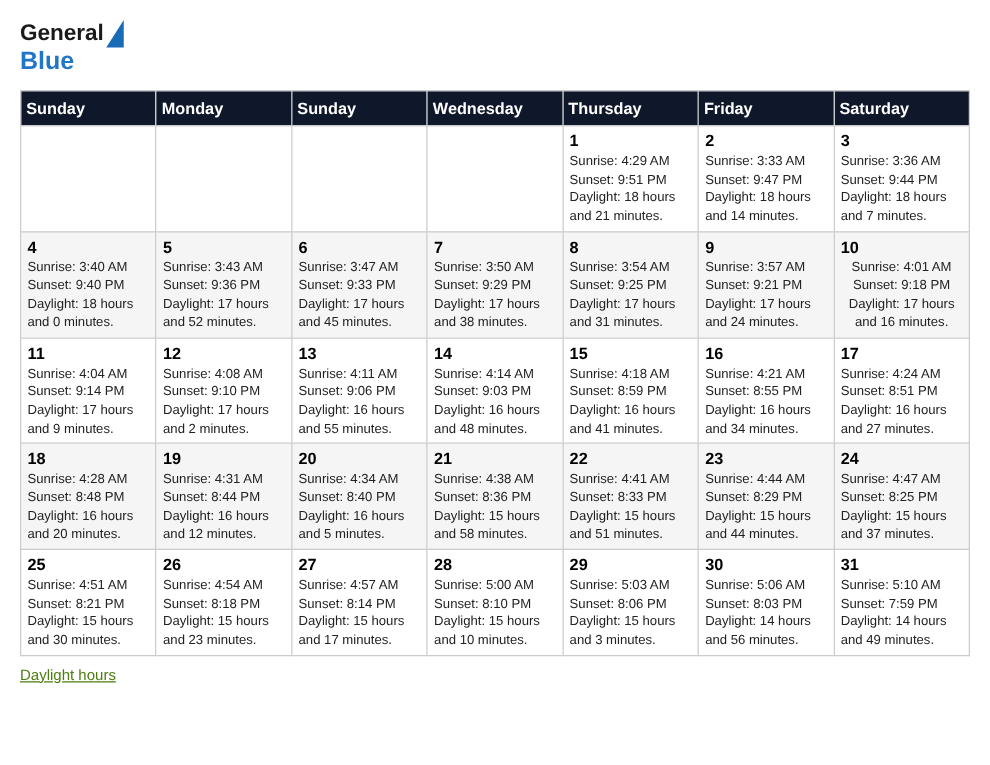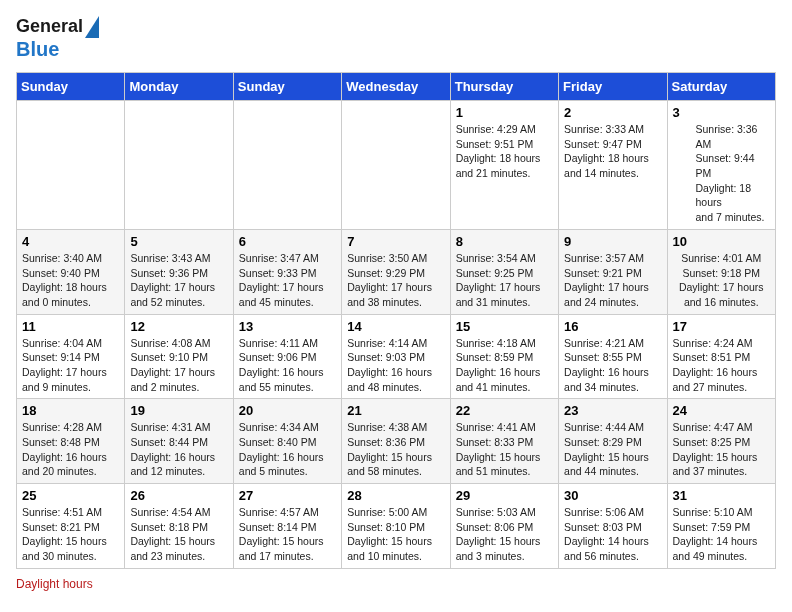--- a/index.html
+++ b/index.html
@@ -39,21 +39,21 @@
     .logo-line1 { display: flex; align-items: center; }
     .title-block { text-align: right; }
     .title-block h1 { font-size: 38px; font-weight: bold; color: #1a1a1a; }
     .title-block h2 { font-size: 18px; font-weight: normal; color: #1a1a1a; }
     .calendar {
       width: 100%;
       border-collapse: collapse;
       font-size: 11px;
     }
     .calendar thead tr th {
-      background: #1d4ed8;
+      background: #0f172a;
       color: #fff;
       padding: 6px 4px;
       text-align: left;
       font-size: 13px;
       font-weight: bold;
       border: 1px solid #ccc;
     }
     .calendar tbody tr td {
       border: 1px solid #ccc;
       vertical-align: top;
@@ -73,22 +73,23 @@
     }
     .day-info {
       font-size: 10.5px;
       color: #222;
       line-height: 1.4;
     }
     .empty-cell { background: #fff !important; }
     .footer {
       margin-top: 8px;
       font-size: 12px;
-      color: #b91c1c;
+      color: #4d7c0f;
       text-align: left;
+      text-decoration: underline;
     }
   </style>
 </head>
 <body>
 
 <div class="header">
   <div class="logo">
     <div class="logo-line1">
       <span class="logo-text">
         <span style="color:#1a1a1a;">General</span><span class="logo-triangle"></span>
@@ -127,21 +128,21 @@
         </td>
         <td>
           <span class="day-num">2</span>
           <div class="day-info" style="white-space: pre-line;">Sunrise: 3:33 AM
 Sunset: 9:47 PM
 Daylight: 18 hours
 and 14 minutes.</div>
         </td>
         <td>
           <span class="day-num">3</span>
-          <div class="day-info" style="white-space: pre-line; margin-left: 23px;">Sunrise: 3:36 AM
+          <div class="day-info" style="white-space: pre-line;">Sunrise: 3:36 AM
 Sunset: 9:44 PM
 Daylight: 18 hours
 and 7 minutes.</div>
         </td>
       </tr>
       <tr>
         <td>
           <span class="day-num">4</span>
           <div class="day-info" style="white-space: pre-line;">Sunrise: 3:40 AM
 Sunset: 9:40 PM

